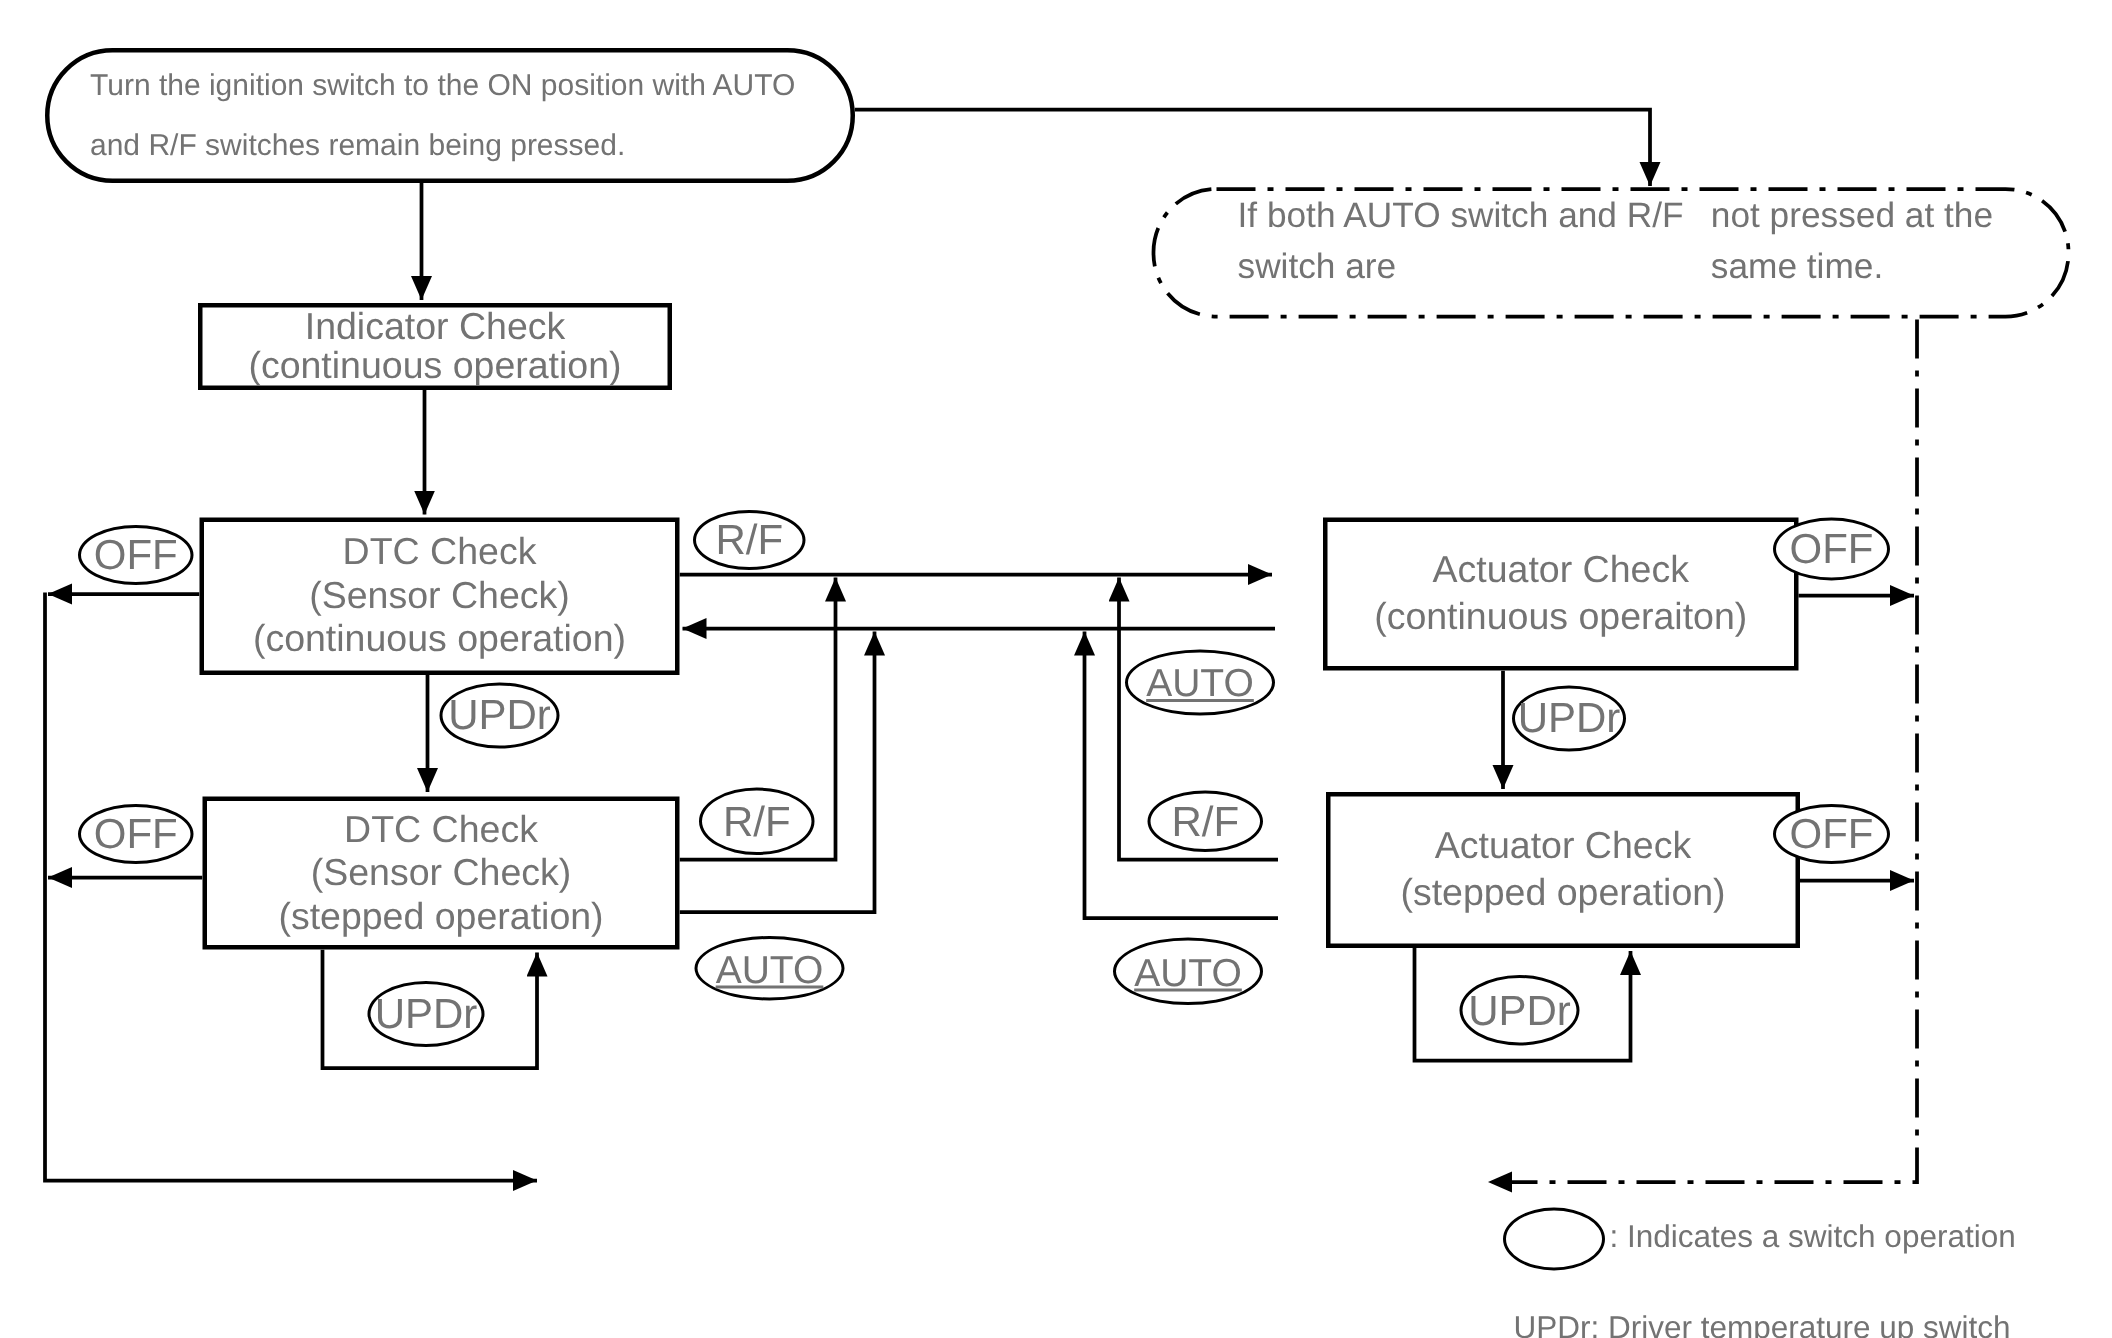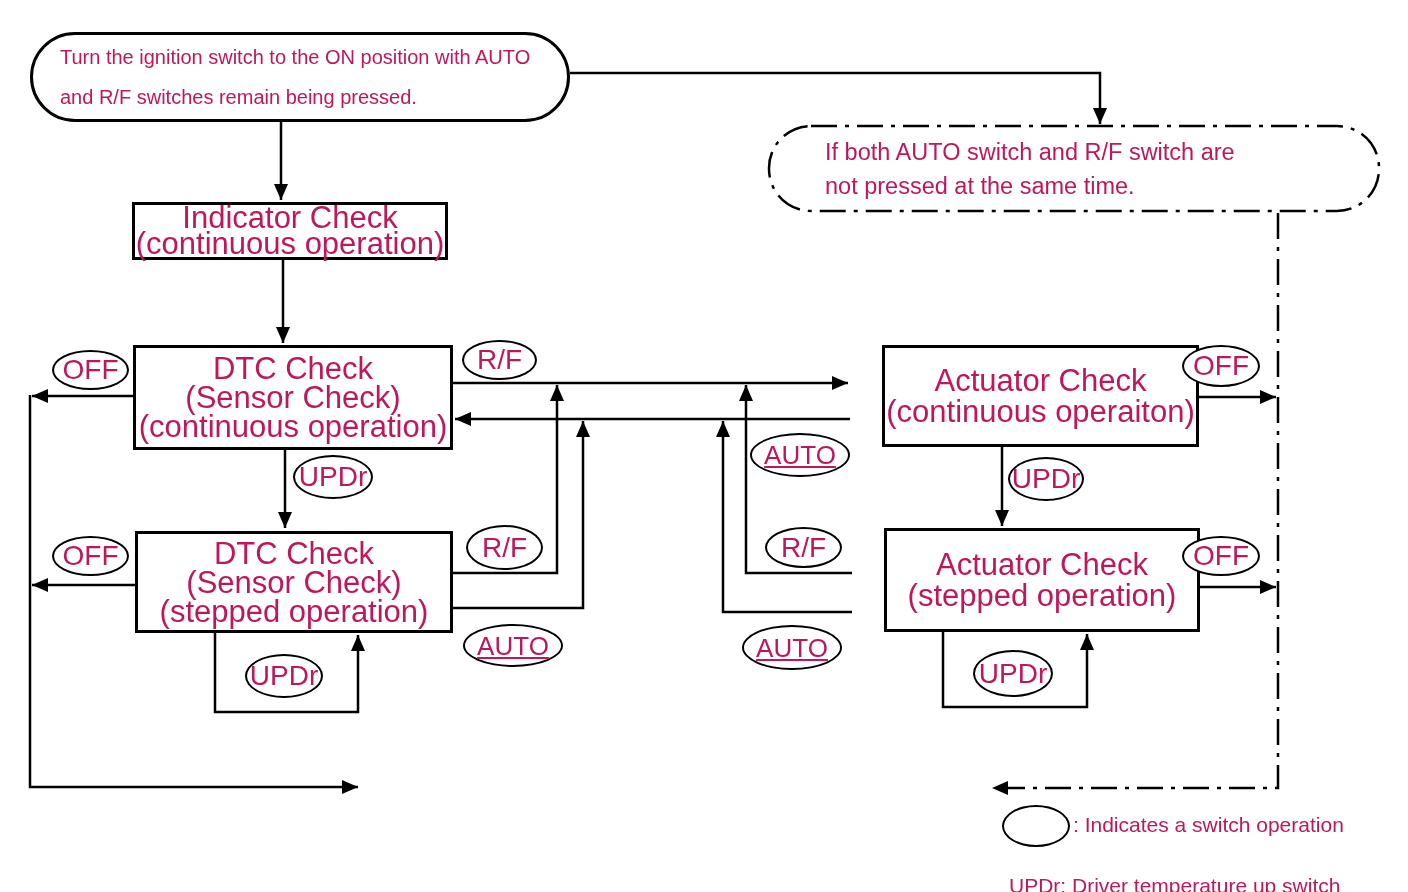--- a/index.html
+++ b/index.html
@@ -1,32 +1,32 @@
 <!DOCTYPE html>
 <html><head>
 <meta charset="utf-8">
 <style>
   html,body{margin:0;padding:0;background:#ffffff;}
   .canvas{
     position:relative;width:1408px;height:892px;background:#ffffff;overflow:hidden;
-    font-family:"Liberation Sans","DejaVu Sans",sans-serif;color:#be185d;
+    font-family:"Liberation Sans","DejaVu Sans",sans-serif;color:#737373;
   }
   .canvas svg{position:absolute;left:0;top:0;pointer-events:none;}
   .node{
     position:absolute;box-sizing:border-box;border:3px solid #000;background:#fff;
     display:flex;flex-direction:column;align-items:center;justify-content:center;
-    text-align:center;font-size:31px;line-height:29px;
+    text-align:center;font-size:25px;line-height:29px;
   }
   .stadium{
     position:absolute;box-sizing:border-box;border:3px solid #000;background:#fff;
     border-radius:45px;display:flex;flex-direction:column;justify-content:center;
     font-size:20px;line-height:40px;padding-left:27px;text-align:left;
   }
   .cond-text{
-    position:absolute;box-sizing:border-box;display:flex;flex-direction:column;
+    position:absolute;box-sizing:border-box;display:flex;
     justify-content:center;font-size:23.5px;line-height:34px;padding-left:56px;text-align:left;
   }
   .oval{
     position:absolute;box-sizing:border-box;border:2.5px solid #000;background:#fff;
     border-radius:50%;display:flex;align-items:center;justify-content:center;
     font-size:28px;line-height:1;
   }
   .oval-lg{font-size:26px;text-decoration:underline;}
   .legend-text{position:absolute;font-size:21px;line-height:24px;white-space:nowrap;}
   .tight{line-height:26px;}

